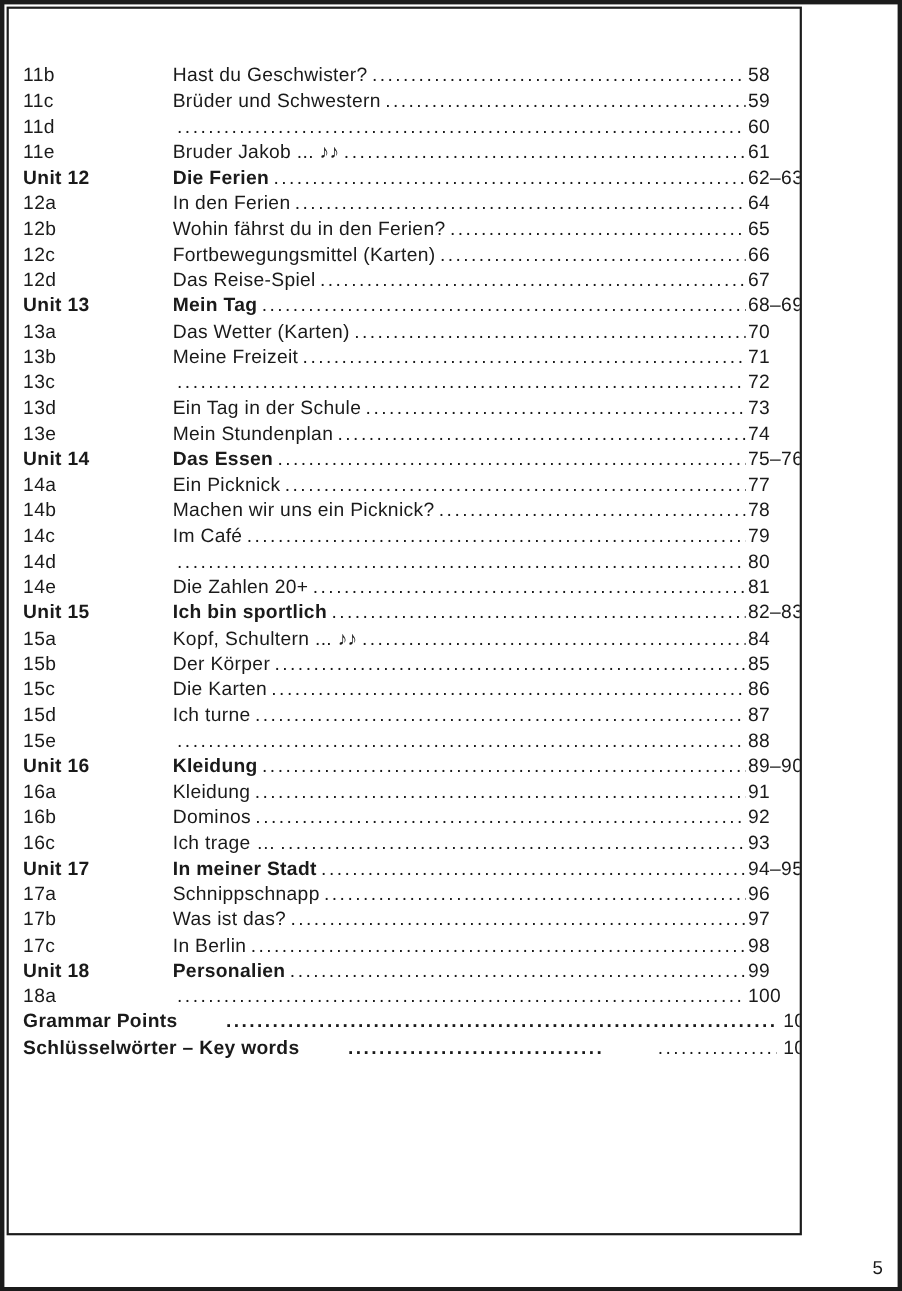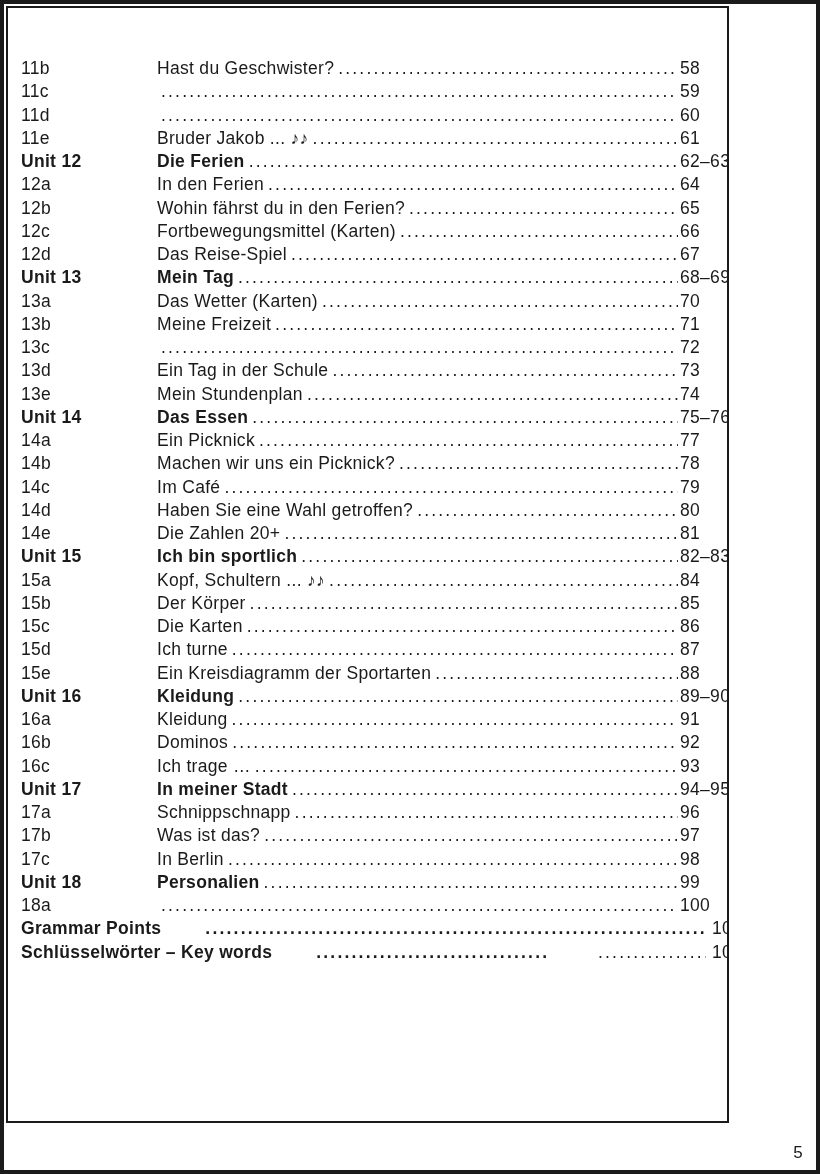--- a/index.html
+++ b/index.html
@@ -72,20 +72,21 @@
     <span class="code">11b</span>
     <span class="mid">
       <span class="title">Hast du Geschwister?</span>
       <span class="leader">............................................................................................................................................................................................................................</span>
     </span>
     <span class="pagenum">58</span>
   </div>
         <div class="toc-row">
     <span class="code">11c</span>
     <span class="mid">
+      <span class="title">Brüder und Schwestern</span>
       <span class="leader">............................................................................................................................................................................................................................</span>
     </span>
     <span class="pagenum">59</span>
   </div>
         <div class="toc-row">
     <span class="code">11d</span>
     <span class="mid">
       <span class="leader">............................................................................................................................................................................................................................</span>
     </span>
     <span class="pagenum">60</span>
@@ -213,21 +214,20 @@
     <span class="code">14c</span>
     <span class="mid">
       <span class="title">Im Café</span>
       <span class="leader">............................................................................................................................................................................................................................</span>
     </span>
     <span class="pagenum">79</span>
   </div>
         <div class="toc-row">
     <span class="code">14d</span>
     <span class="mid">
-      <span class="title">Haben Sie eine Wahl getroffen?</span>
       <span class="leader">............................................................................................................................................................................................................................</span>
     </span>
     <span class="pagenum">80</span>
   </div>
         <div class="toc-row">
     <span class="code">14e</span>
     <span class="mid">
       <span class="title">Die Zahlen 20+</span>
       <span class="leader">............................................................................................................................................................................................................................</span>
     </span>
@@ -269,21 +269,20 @@
     <span class="code">15d</span>
     <span class="mid">
       <span class="title">Ich turne</span>
       <span class="leader">............................................................................................................................................................................................................................</span>
     </span>
     <span class="pagenum">87</span>
   </div>
         <div class="toc-row">
     <span class="code">15e</span>
     <span class="mid">
-      <span class="title">Ein Kreisdiagramm der Sportarten</span>
       <span class="leader">............................................................................................................................................................................................................................</span>
     </span>
     <span class="pagenum">88</span>
   </div>
         <div class="toc-row unit">
     <span class="code">Unit 16</span>
     <span class="mid">
       <span class="title">Kleidung</span>
       <span class="leader">............................................................................................................................................................................................................................</span>
     </span>

